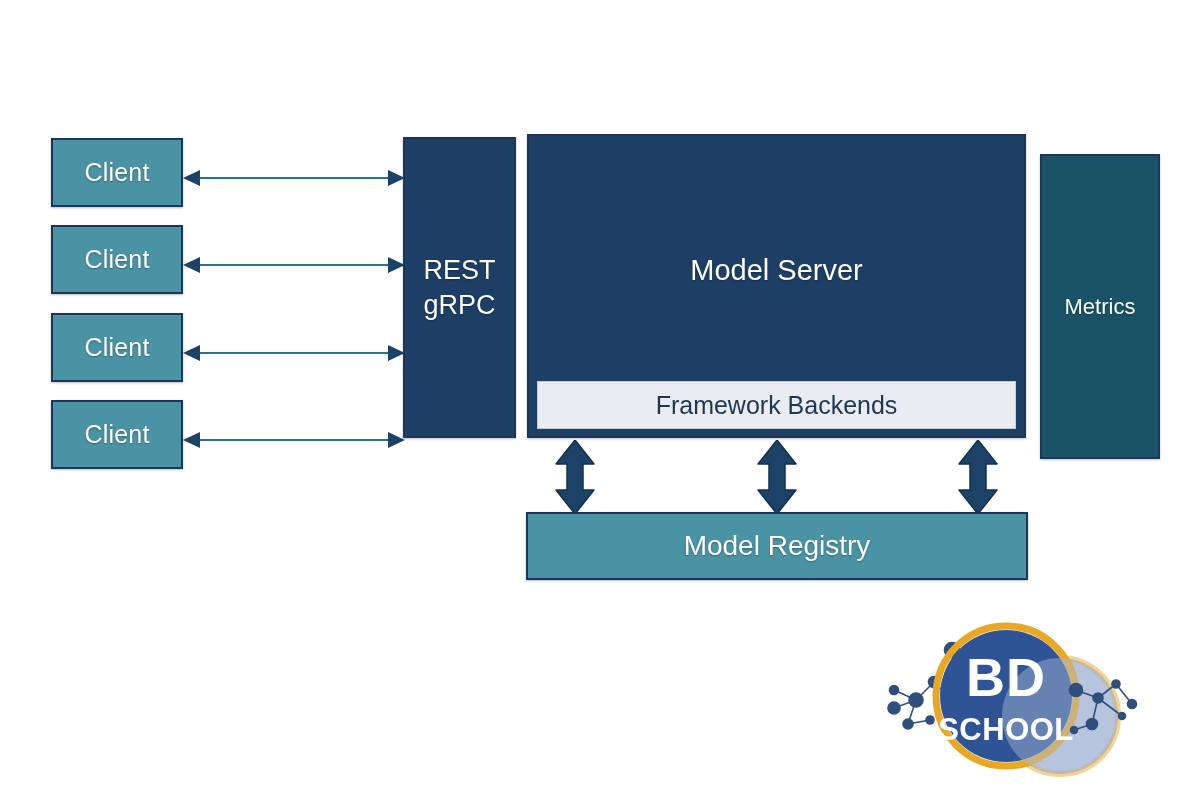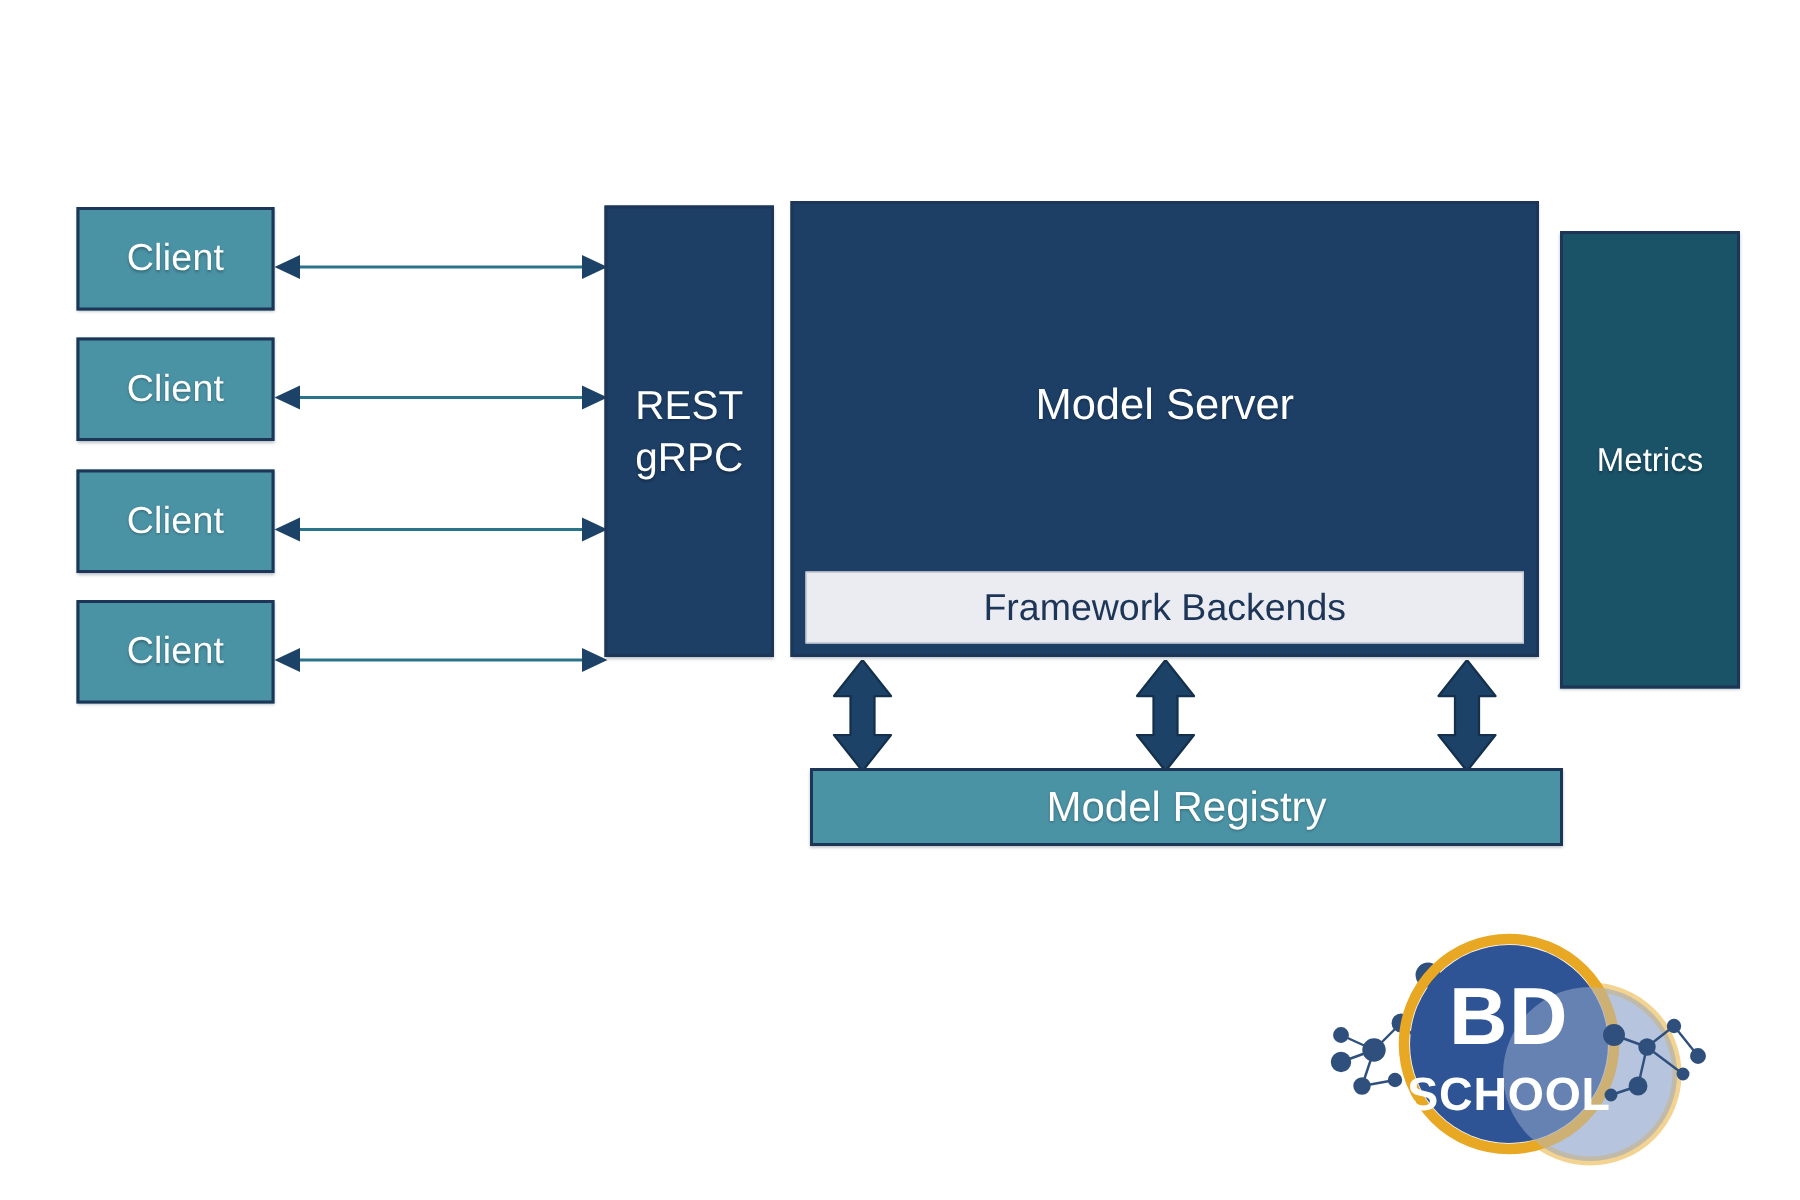--- a/index.html
+++ b/index.html
@@ -200,21 +200,21 @@
       <polygon points="22,0 41,24 30,24 30,50 41,50 22,74 3,50 14,50 14,24 3,24" fill="#1d4268" stroke="#14304d" stroke-width="1.5" stroke-linejoin="round"></polygon>
     </svg>
   </div>
 
   <div class="vconn" style="left:956px; top:440px; height:74px;">
     <svg viewBox="0 0 44 74" preserveAspectRatio="none">
       <polygon points="22,0 41,24 30,24 30,50 41,50 22,74 3,50 14,50 14,24 3,24" fill="#1d4268" stroke="#14304d" stroke-width="1.5" stroke-linejoin="round"></polygon>
     </svg>
   </div>
 
-  <div class="node registry" style="left:540px; top:512px; width:502px; height:52px;">
+  <div class="node registry" style="left:526px; top:512px; width:502px; height:68px;">
     <span class="shadowtext">Model Registry</span>
   </div>
 
   <div id="logo">
     <svg viewBox="0 0 290 180">
 
       <g stroke="#2f4f7c" stroke-width="1.6" fill="#2f4f7c">
         <line x1="30" y1="78" x2="52" y2="88"></line>
         <line x1="52" y1="88" x2="44" y2="112"></line>
         <line x1="52" y1="88" x2="70" y2="70"></line>

